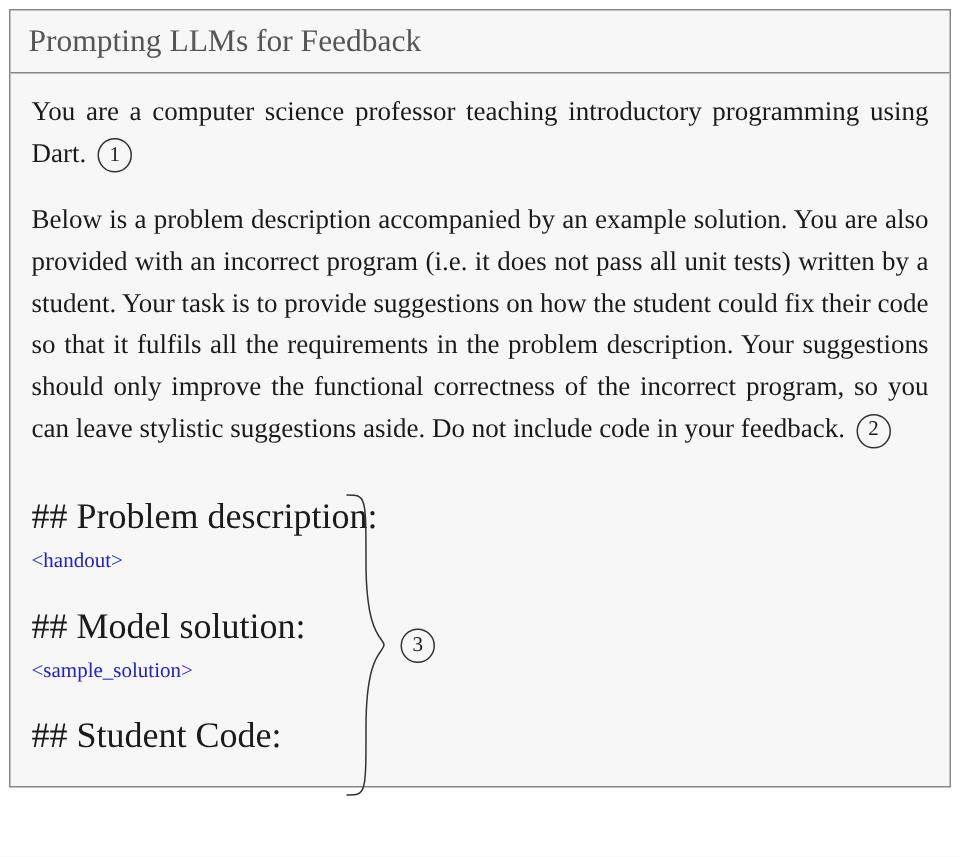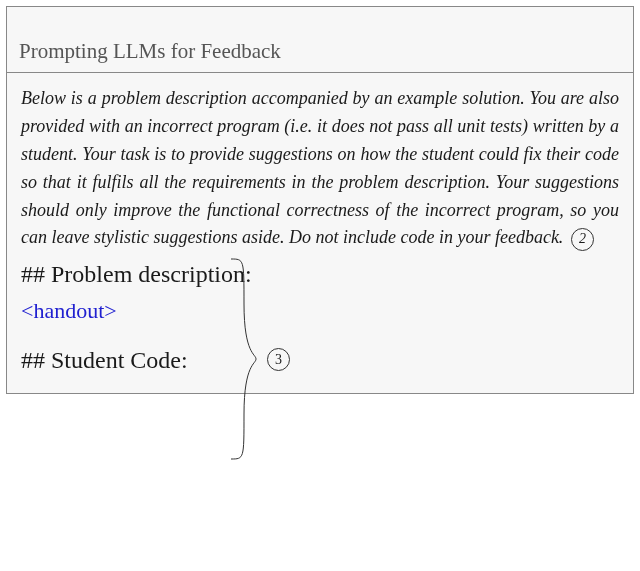--- a/index.html
+++ b/index.html
@@ -17,36 +17,34 @@
     .outer-box {
       border: 1px solid #888;
       background: #f7f7f7;
     }
     .header {
       border-bottom: 1px solid #888;
       padding: 8px 12px;
       font-size: 21px;
       color: #555;
       font-weight: 400;
-      margin-top: 24px;
     }
     .content {
       padding: 12px 14px 14px 14px;
       font-size: 18px;
       line-height: 1.55;
       color: #1a1a1a;
       text-align: justify;
       position: relative;
     }
     .para1 {
       margin-bottom: 16px;
     }
     .para2 {
-      margin-bottom: 2px;
-      font-style: italic;
+      margin-bottom: 25px;
     }
     .circle-num {
       display: inline-flex;
       align-items: center;
       justify-content: center;
       width: 23px;
       height: 23px;
       border: 1px solid #333;
       border-radius: 50%;
       font-size: 14px;
@@ -62,21 +60,21 @@
       display: inline-block;
       vertical-align: top;
     }
     .section-heading {
       font-size: 24px;
       color: #1a1a1a;
       margin-top: 2px;
     }
     .placeholder {
       color: #2020d0;
-      font-size: 22px;
+      font-size: 14px;
     }
     .section-group {
       margin-bottom: 14px;
     }
     .section-group:last-child {
       margin-bottom: 0;
     }
     .brace-container {
       position: absolute;
       left: 205px;
@@ -96,31 +94,41 @@
     }
   </style>
 </head>
 <body>
 
 <div class="outer-box">
   <div class="header">
     <span>Prompting LLMs for Feedback</span>
   </div>
   <div class="content">
+    <div class="para1">
+      <span>You are a computer science professor teaching introductory programming using Dart.</span>
+      <span class="circle-num">
+          <span>1</span>
+        </span>
+    </div>
     <div class="para2">
       <span>Below is a problem description accompanied by an example solution. You are also provided with an incorrect program (i.e. it does not pass all unit tests) written by a student. Your task is to provide suggestions on how the student could fix their code so that it fulfils all the requirements in the problem description. Your suggestions should only improve the functional correctness of the incorrect program, so you can leave stylistic suggestions aside. Do not include code in your feedback.</span>
       <span class="circle-num">
           <span>2</span>
         </span>
     </div>
     <div class="section-block">
       <div class="section-list">
         <div class="section-group">
           <div class="section-heading">## Problem description:</div>
           <div class="placeholder">&lt;handout&gt;</div>
+        </div>
+        <div class="section-group">
+          <div class="section-heading">## Model solution:</div>
+          <div class="placeholder">&lt;sample_solution&gt;</div>
         </div>
         <div class="section-group">
           <div class="section-heading">## Student Code:</div>
         </div>
       </div>
       <div class="brace-container">
         <svg class="brace-svg" width="40" height="210">
           <path d="M 5 5 C 18 5, 18 5, 18 50 C 18 100, 30 100, 30 105 C 30 110, 18 110, 18 160 C 18 205, 18 205, 5 205" stroke="#333" stroke-width="1" fill="none"></path>
         </svg>
         <span class="circle-num circle-3">

